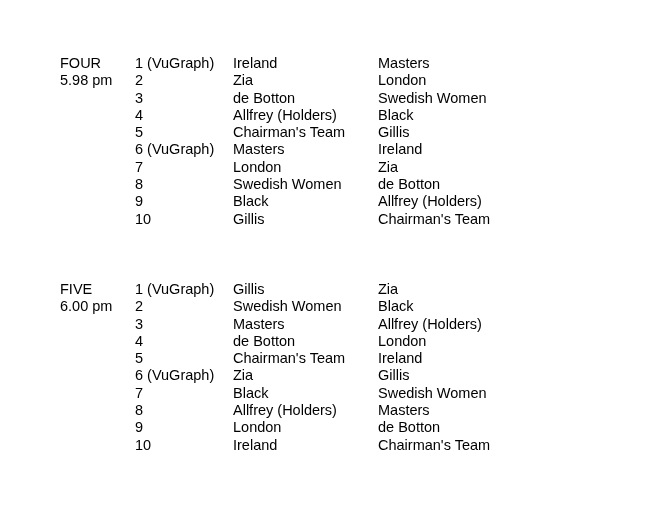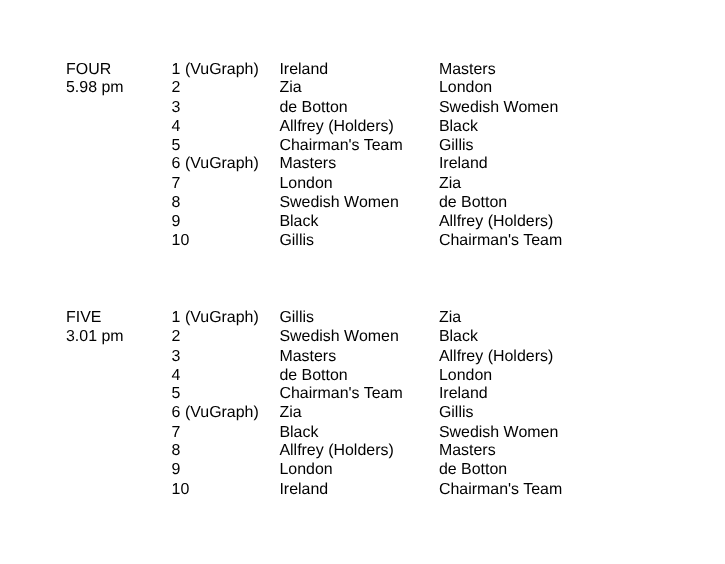--- a/index.html
+++ b/index.html
@@ -48,21 +48,20 @@
   .row {
     display: flex;
     height: 17.3px;
     line-height: 17.3px;
     font-size: 14.5px;
     white-space: nowrap;
   }
   .col-num {
     width: 98px;
     flex: 0 0 98px;
-    margin-left: 21px;
   }
   .col-home {
     width: 145px;
     flex: 0 0 145px;
   }
   .col-away {
     flex: 0 0 auto;
   }
 </style>
 </head>
@@ -125,21 +124,21 @@
         <span class="col-num">10</span>
         <span class="col-home">Gillis</span>
         <span class="col-away">Chairman's Team</span>
       </div>
     </div>
   </div>
 
   <div class="session" id="session-1">
     <div class="session-head">
       <div class="session-name">FIVE</div>
-      <div class="session-time">3.01 pm</div>
+      <div class="session-time">6.00 pm</div>
     </div>
     <div class="rows">
       <div class="row">
         <span class="col-num">1 (VuGraph)</span>
         <span class="col-home">Gillis</span>
         <span class="col-away">Zia</span>
       </div>
       <div class="row">
         <span class="col-num">2</span>
         <span class="col-home">Swedish Women</span>

